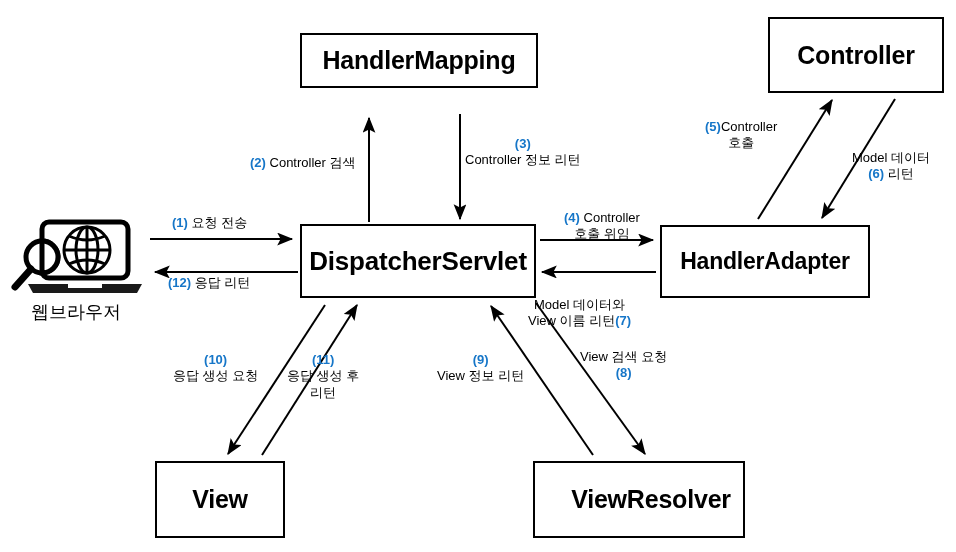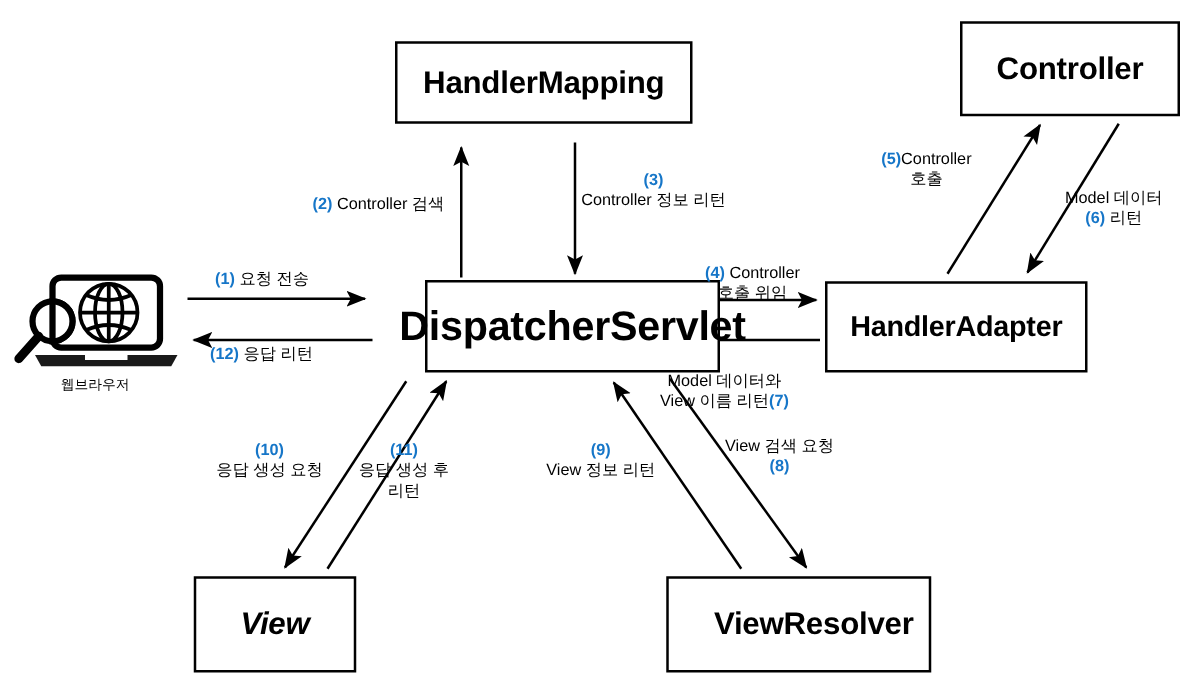--- a/index.html
+++ b/index.html
@@ -36,25 +36,25 @@
     color: #000000;
     font-weight: bold;
     letter-spacing: -0.2px;
     z-index: 3;
   }
   .node-label {
     display: block;
     white-space: nowrap;
   }
   
-  #box-handlermapping { left: 300px; top: 33px;  width: 238px; height: 66px; font-size: 25px; margin-left: 16px; }
+  #box-handlermapping { left: 300px; top: 33px;  width: 238px; height: 55px; font-size: 25px; }
   #box-controller     { left: 768px; top: 17px;  width: 176px; height: 76px; font-size: 25px; }
-  #box-dispatcher     { left: 300px; top: 224px; width: 236px; height: 74px; font-size: 33px; margin-left: 40px; }
+  #box-dispatcher     { left: 300px; top: 224px; width: 236px; height: 74px; font-size: 26px; }
   #box-handleradapter { left: 660px; top: 225px; width: 210px; height: 73px; font-size: 23px; }
-  #box-view           { left: 155px; top: 461px; width: 130px; height: 77px; font-size: 25px; font-style: italic; }
+  #box-view           { left: 155px; top: 461px; width: 130px; height: 77px; font-size: 25px; }
   #box-viewresolver   { left: 533px; top: 461px; width: 212px; height: 77px; font-size: 25px; padding-left: 24px; }
 
   
   .arrow-label {
     position: absolute;
     color: #000000;
     font-size: 13px;
     line-height: 1.25;
     white-space: nowrap;
     z-index: 4;
@@ -85,21 +85,21 @@
     width: 140px;
     height: 80px;
     z-index: 3;
   }
   #browser-caption {
     position: absolute;
     left: 6px;
     top: 300px;
     width: 140px;
     text-align: center;
-    font-size: 11px;
+    font-size: 18px;
     color: #000000;
     z-index: 3;
   }
 </style>
 </head>
 <body>
 
 <div id="diagram">
 
   <svg id="svg-layer" viewBox="0 0 956 552" xmlns="http://www.w3.org/2000/svg">

